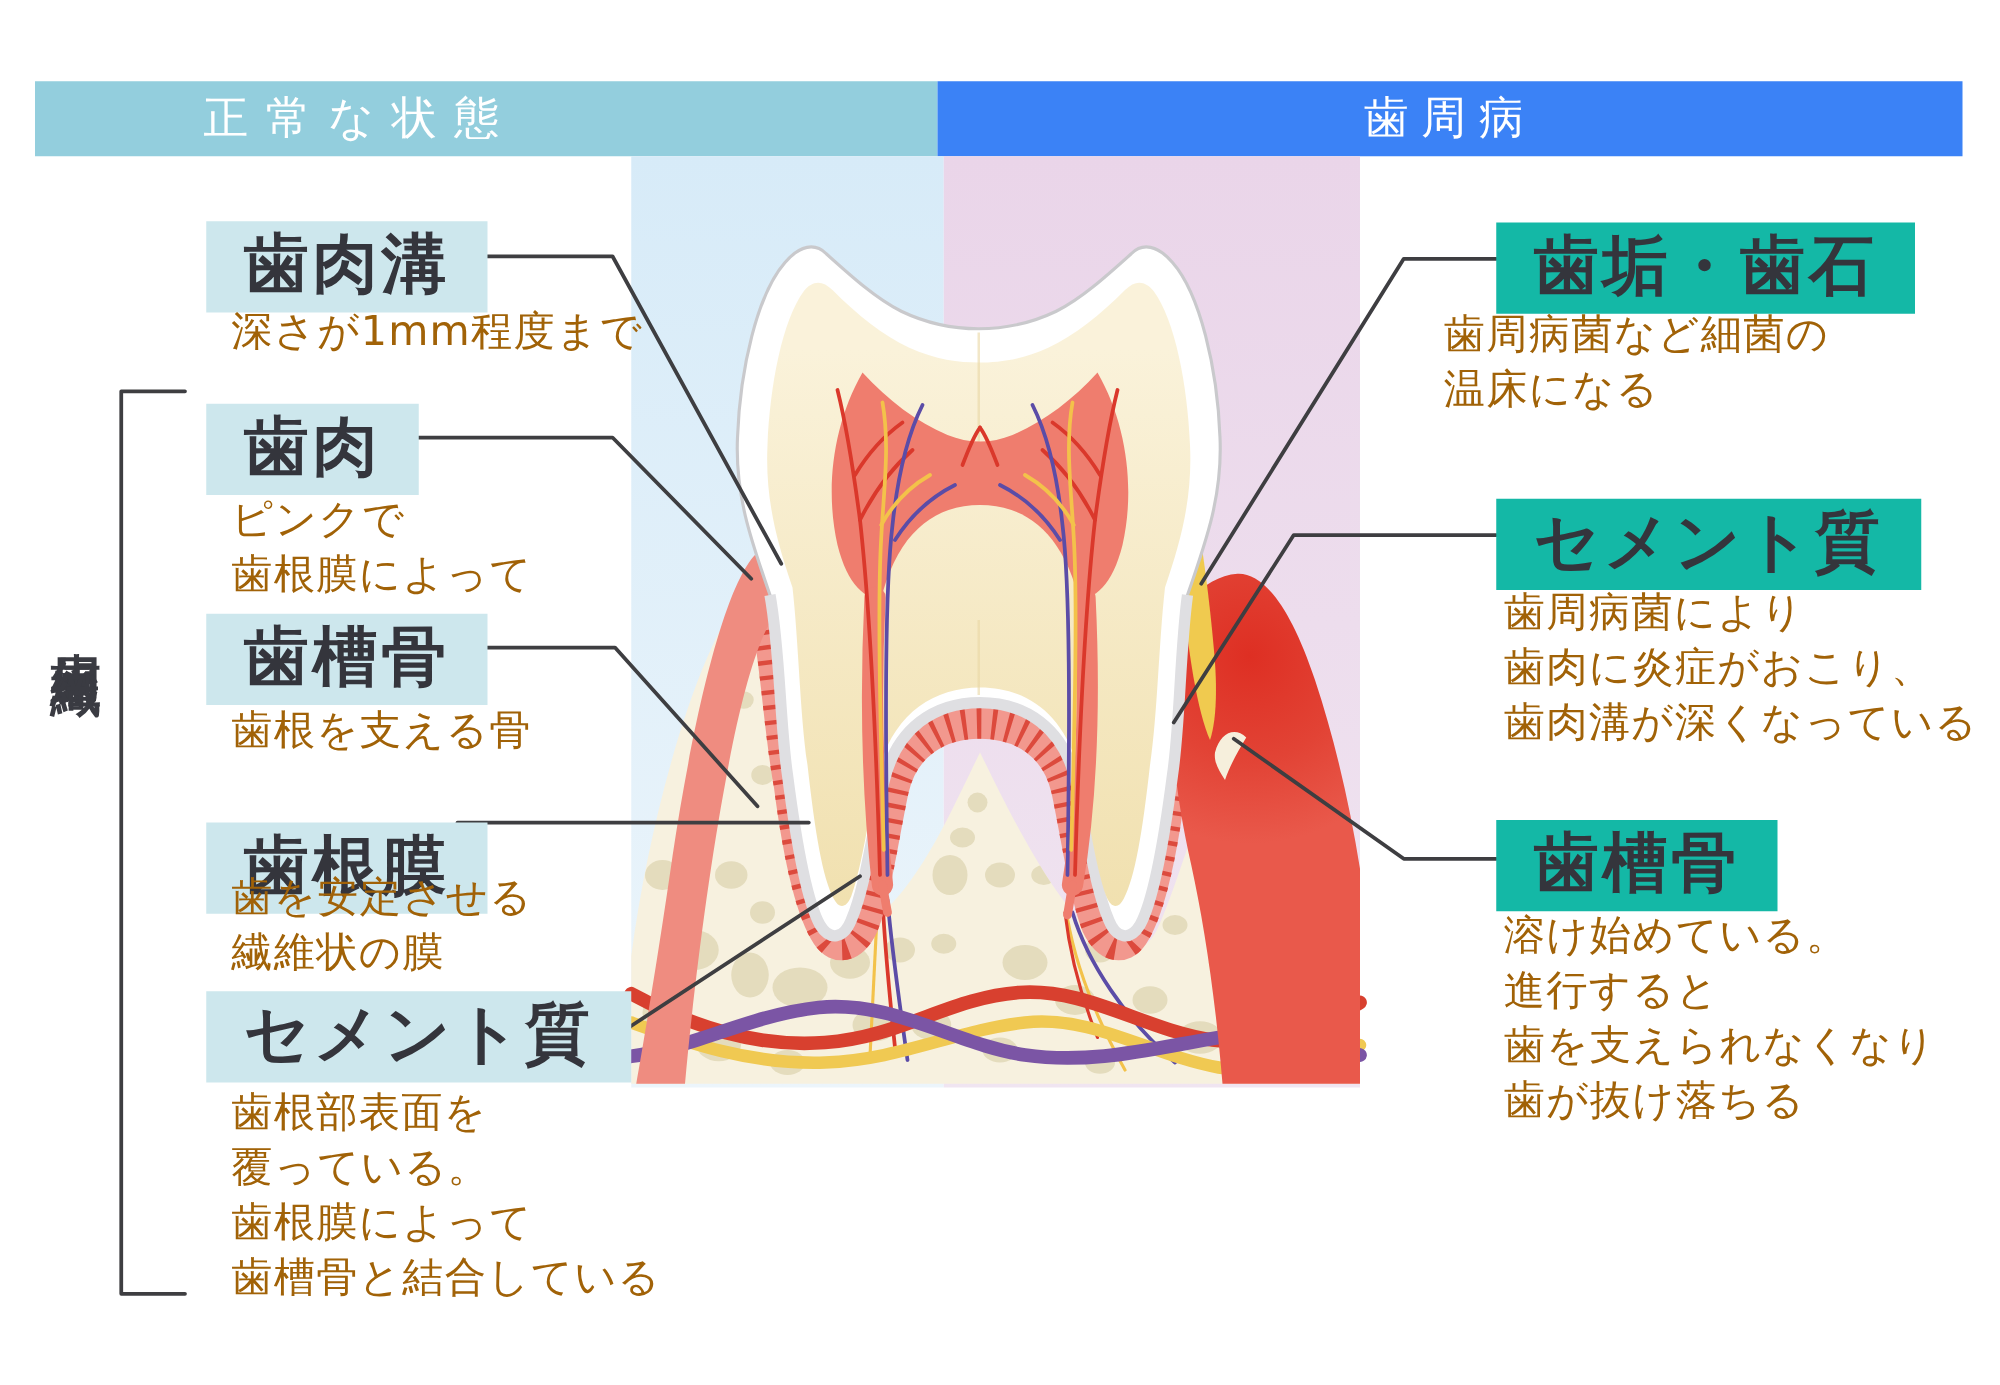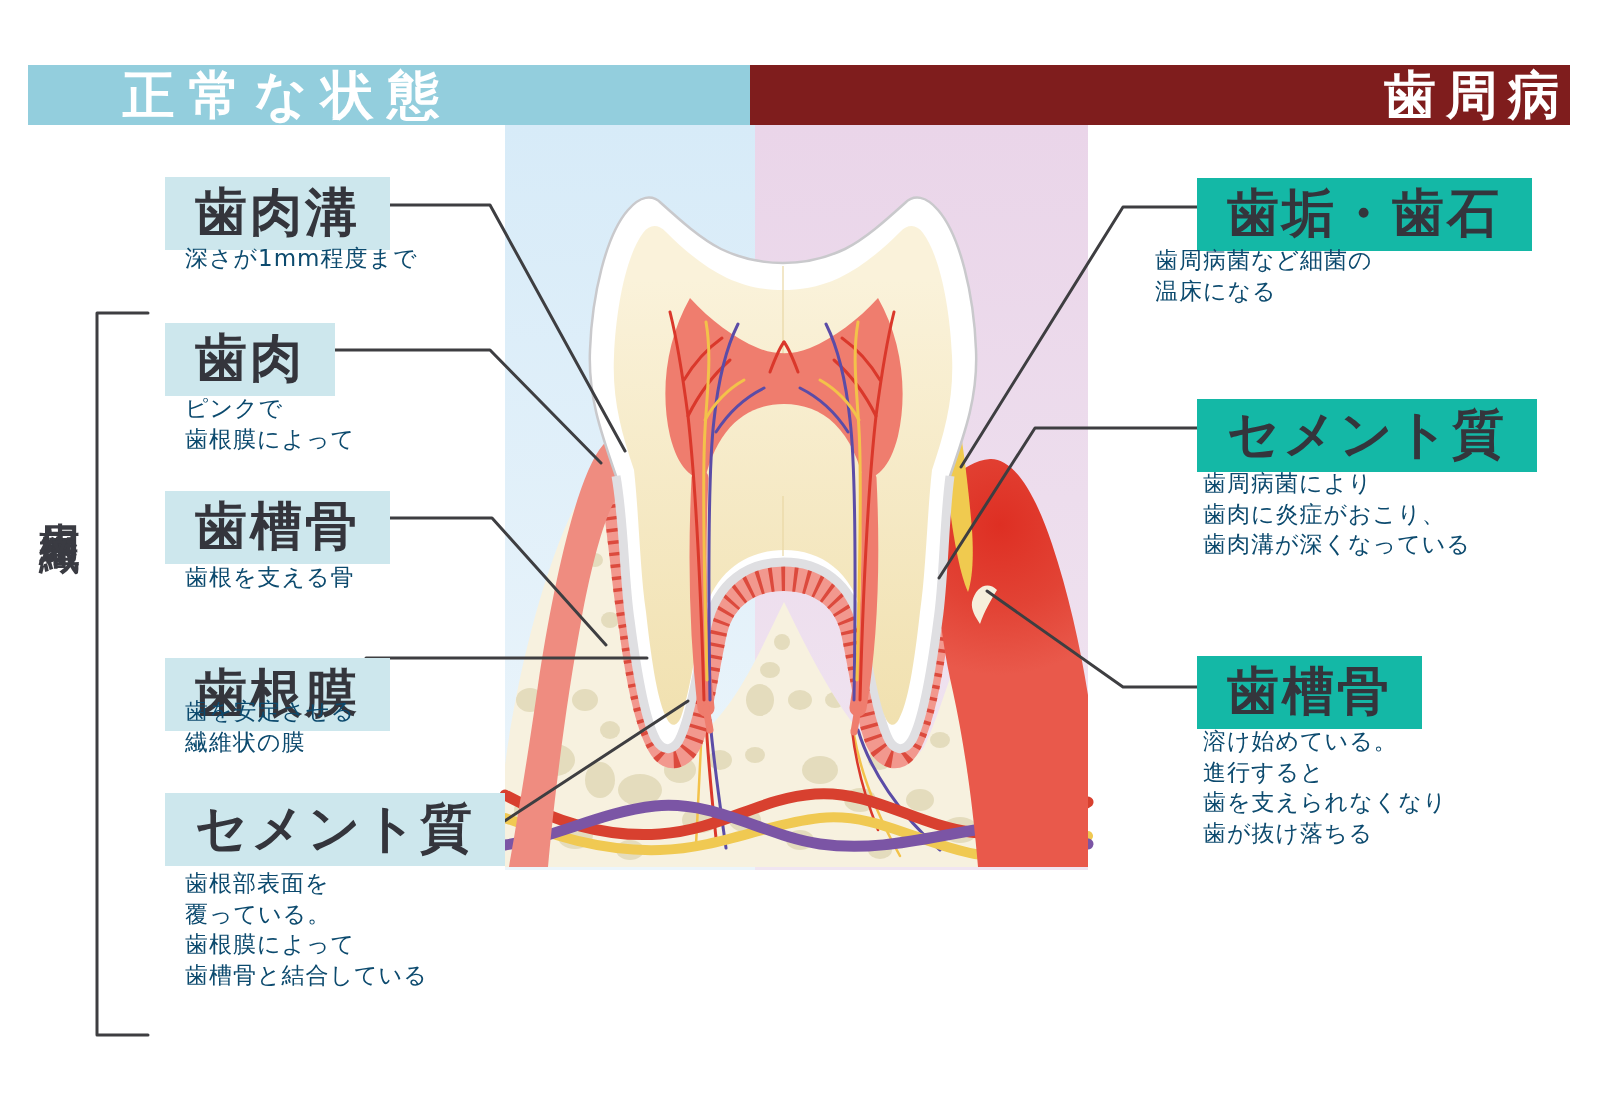--- a/index.html
+++ b/index.html
@@ -3,35 +3,35 @@
 <meta charset="utf-8">
 <style>
   html,body{margin:0;padding:0;background:#ffffff;}
   .canvas{
     position:relative;width:1600px;height:1108px;background:#ffffff;overflow:hidden;
     font-family:"DejaVu Sans",sans-serif;
   }
   
   .hdr{position:absolute;top:65px;height:60px;display:flex;align-items:center;}
   .hdr-left{left:28px;width:722px;background:#93ced d;background:#93cedd;}
-  .hdr-right{left:750px;width:820px;background:#7f1d1d;justify-content:flex-end;}
+  .hdr-right{left:750px;width:820px;background:#3b82f6;justify-content:center;}
   .hdr .hdr-text{
-    color:#ffffff;font-size:52px;font-weight:700;letter-spacing:14px;line-height:60px;white-space:nowrap;
+    color:#ffffff;font-size:36px;font-weight:400;letter-spacing:14px;line-height:60px;white-space:nowrap;
   }
   .hdr-left .hdr-text{position:absolute;left:0;width:520px;text-align:center;}
   .hdr-right .hdr-text{letter-spacing:10px;}
   
   .tag{
     position:absolute;display:inline-block;padding:7px 30px 9px 30px;
     font-size:52px;font-weight:700;letter-spacing:3px;color:#34353c;line-height:1.1;white-space:nowrap;
   }
   .tag.cyan{background:#cde7ed;}
   .tag.mauve{background:#14b8a6;}
   .desc{
-    position:absolute;font-size:23px;font-weight:500;color:#0c4a6e;line-height:1.33;
+    position:absolute;font-size:33px;font-weight:500;color:#a16207;line-height:1.33;
     letter-spacing:1px;white-space:pre-line;
   }
   
   .v-label{
     position:absolute;left:33px;top:490px;
     writing-mode:vertical-rl;text-orientation:upright;
     font-size:40px;font-weight:700;color:#3a3b42;letter-spacing:4px;white-space:nowrap;
   }
   svg{position:absolute;left:0;top:0;}
 </style>

